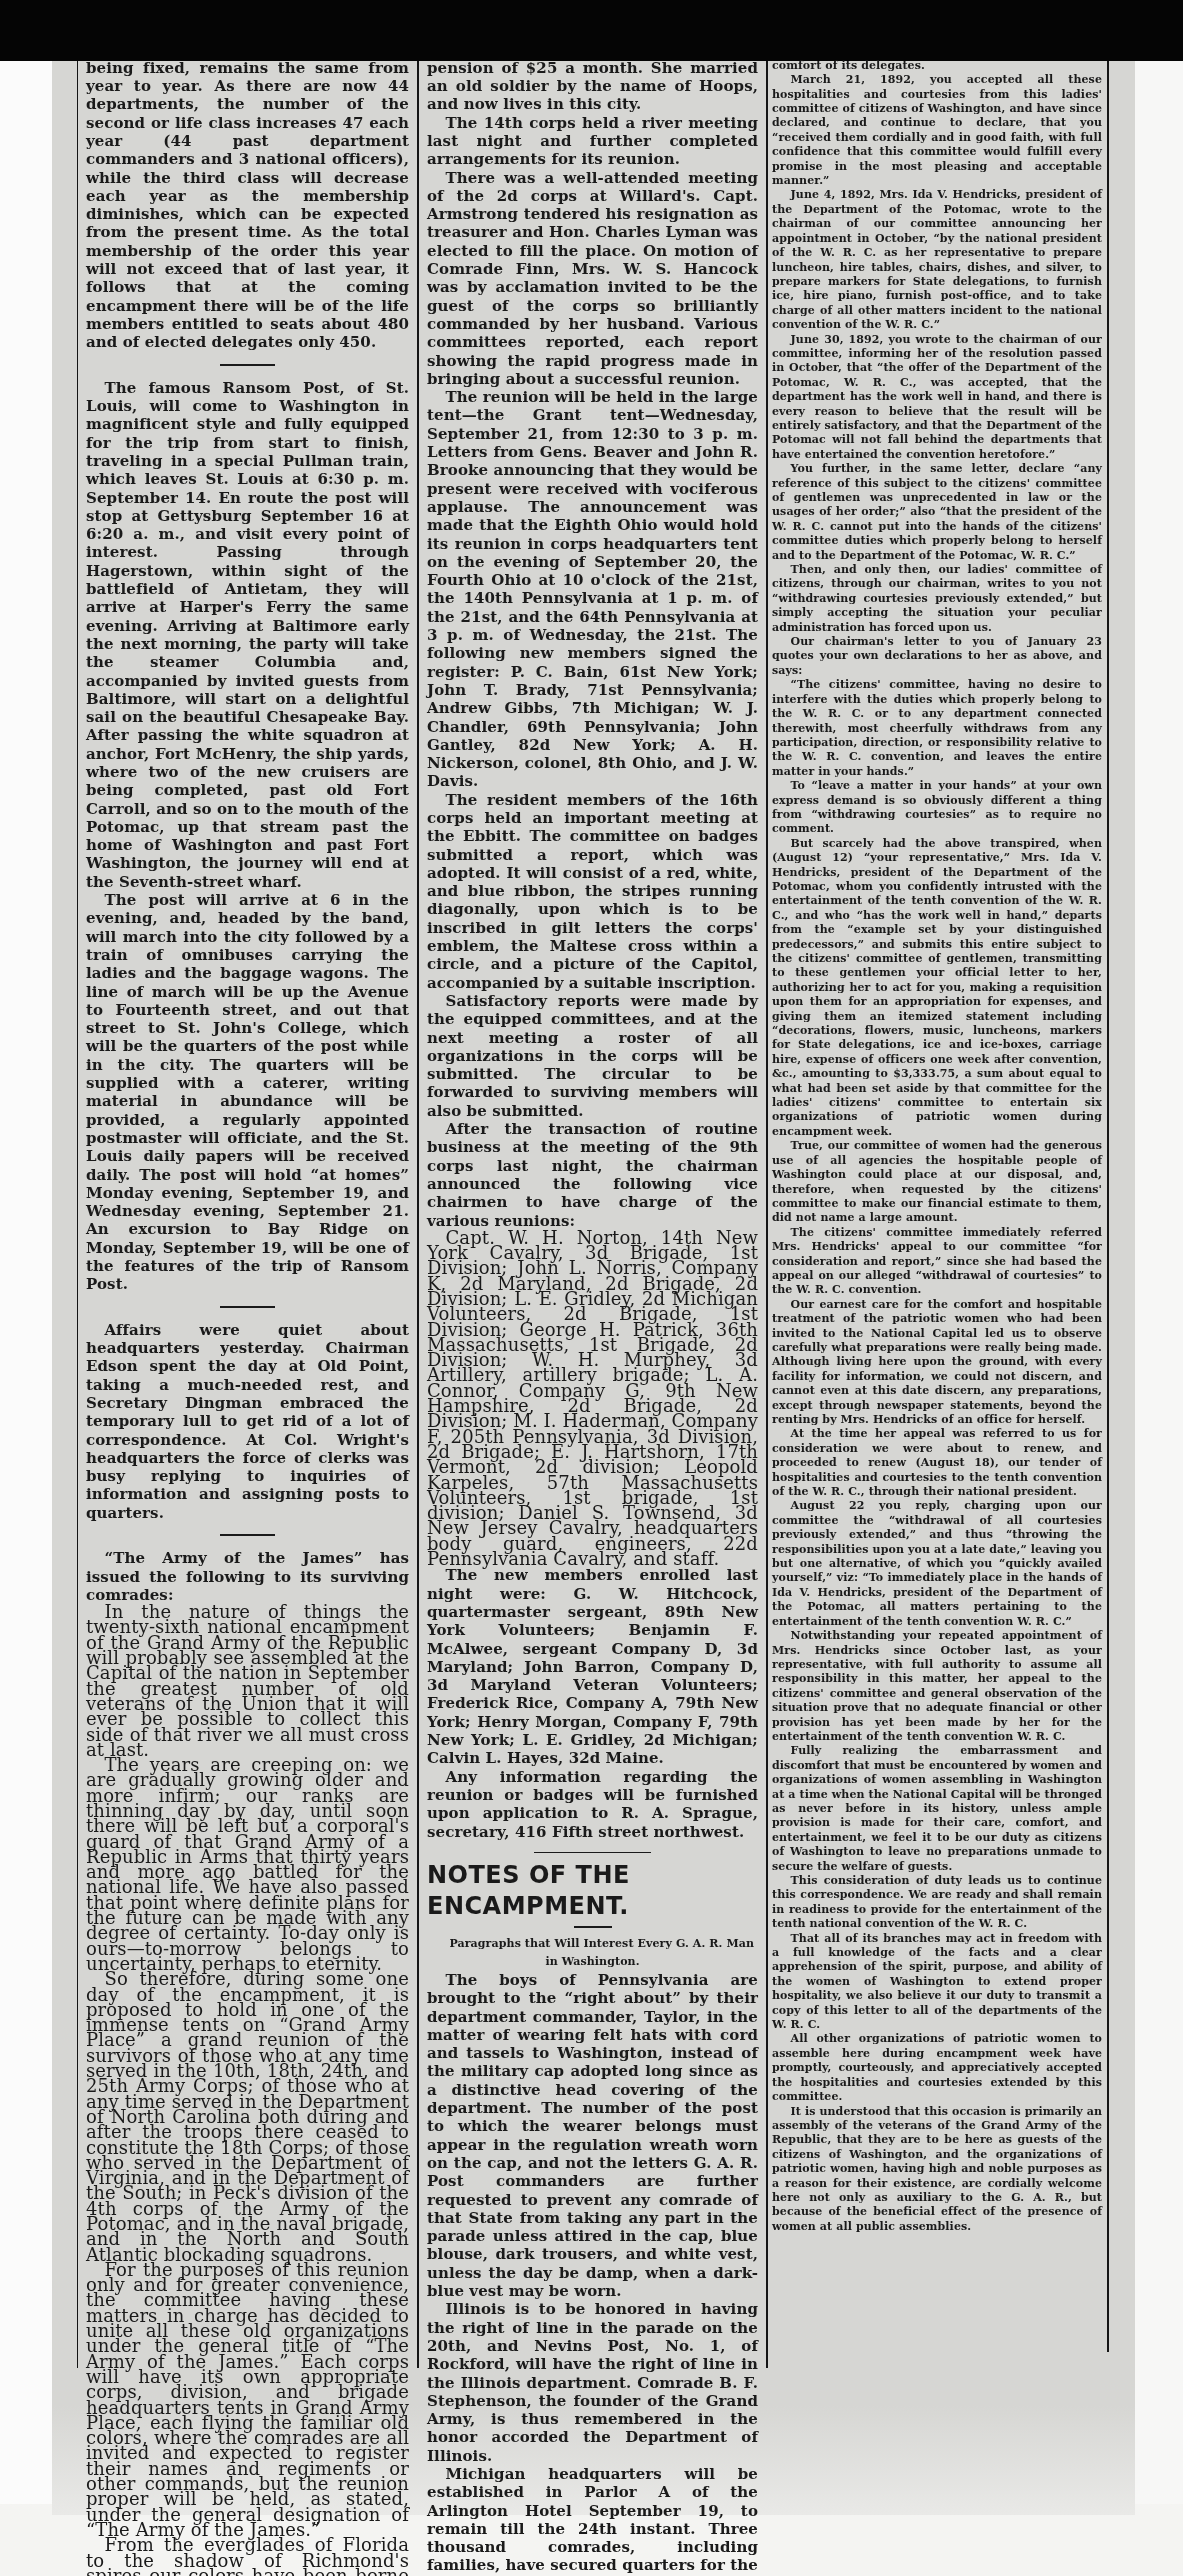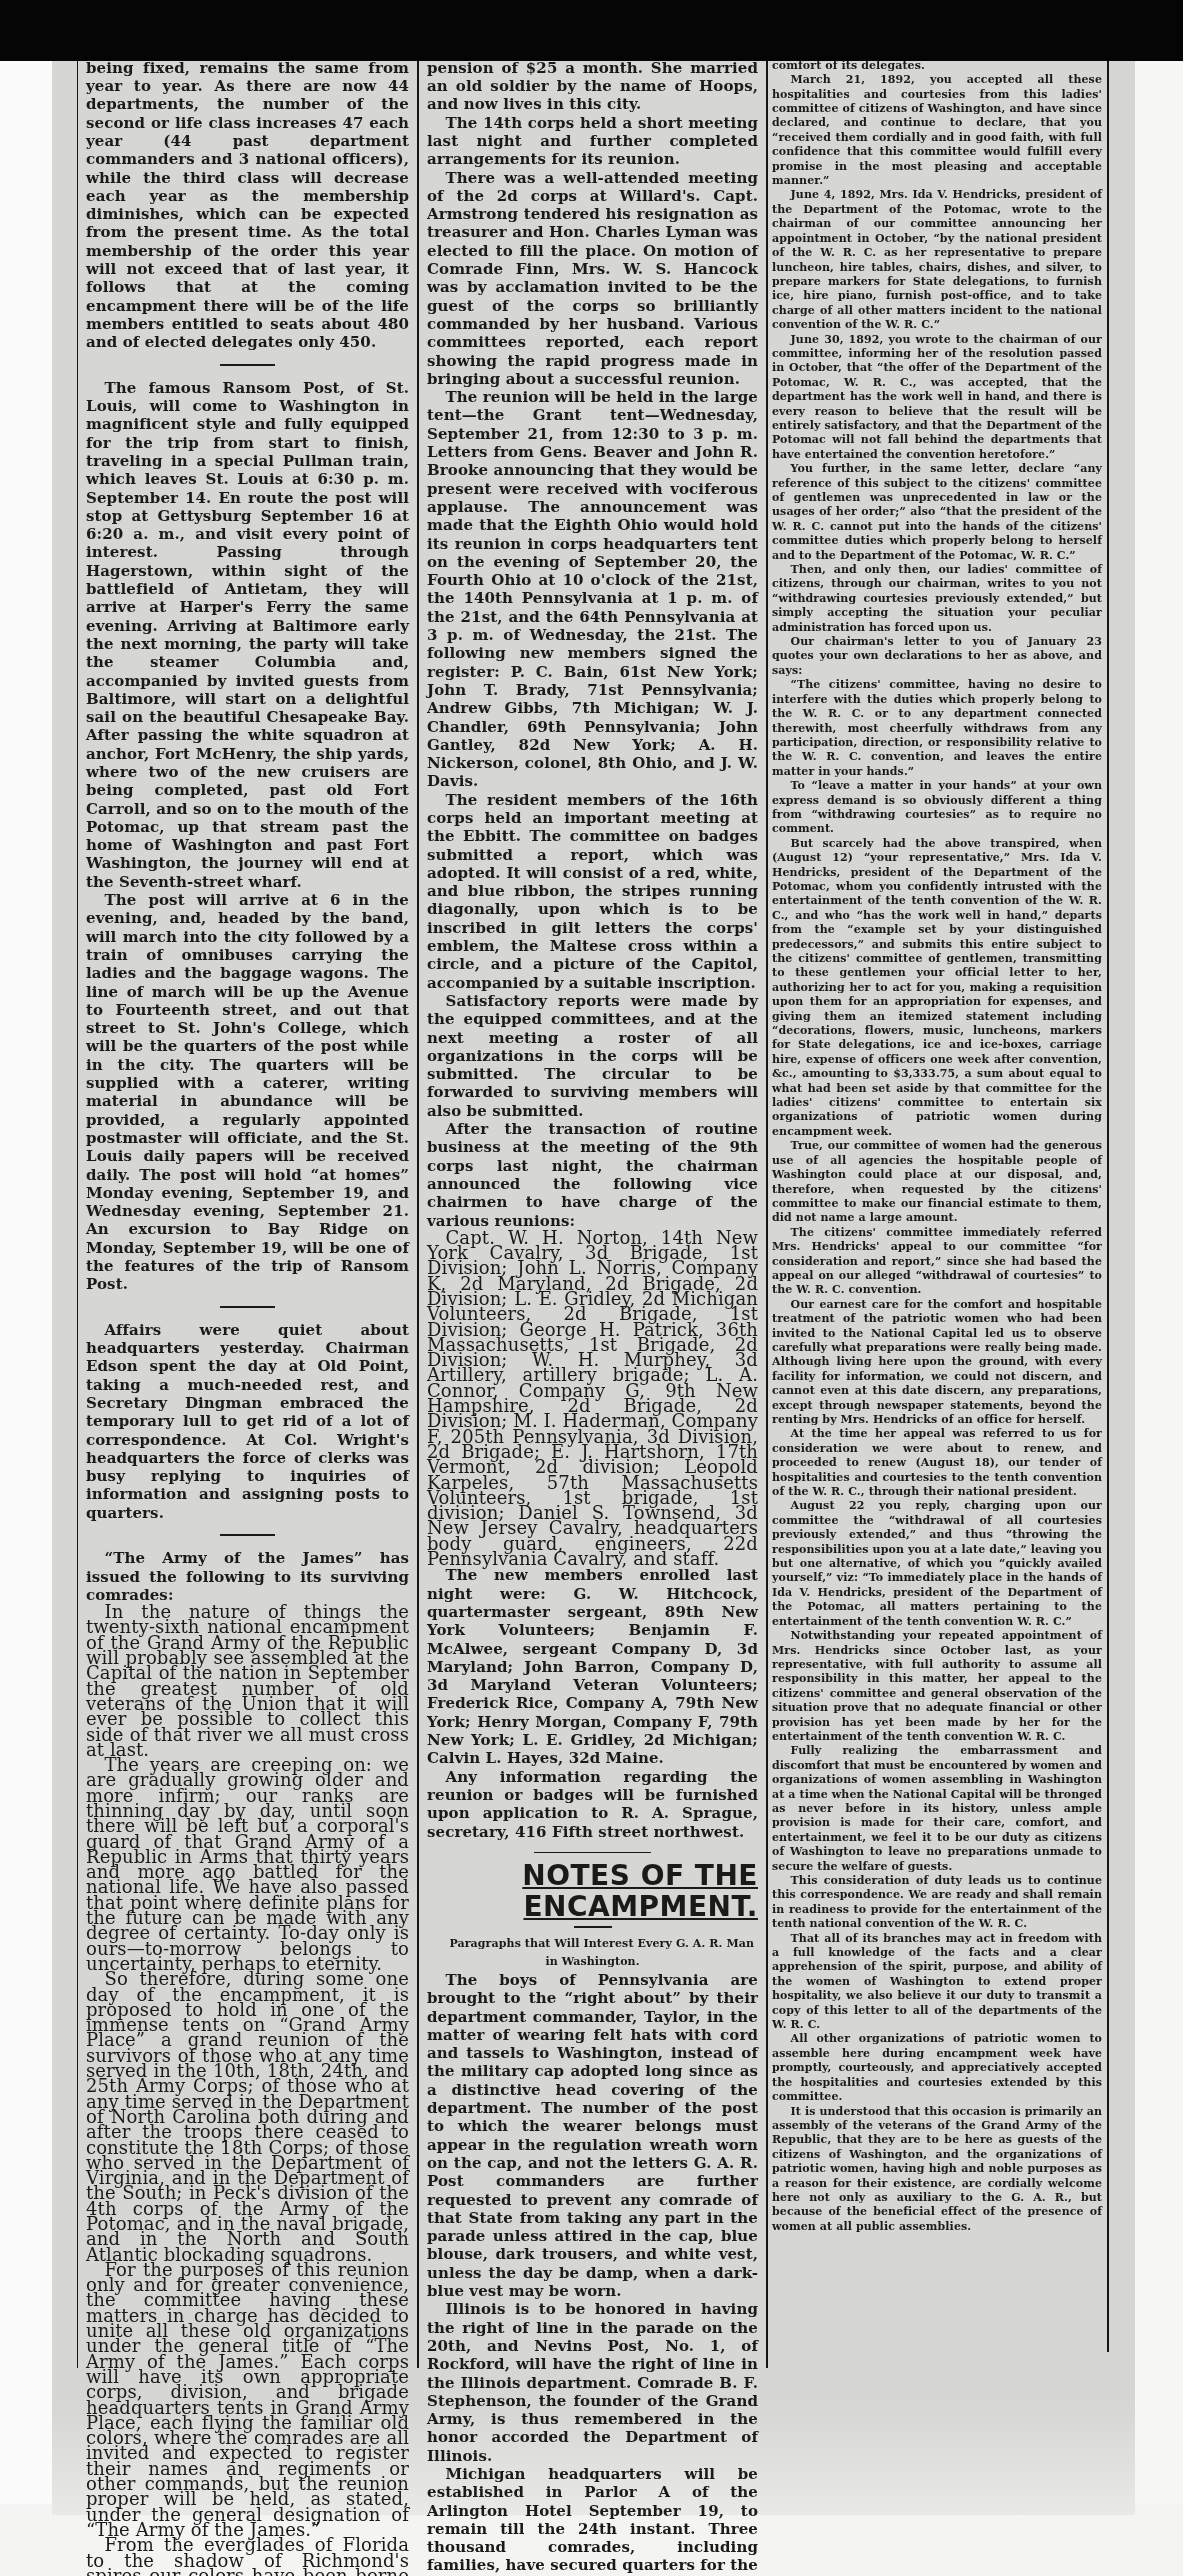--- a/index.html
+++ b/index.html
@@ -26,22 +26,22 @@
     font-weight: bold;
   }
   .col p { margin: 0; text-indent: 18.5px; }
   .col p.noindent { text-indent: 0; }
   .col p.quoted { font-weight: normal; font-size: 18px; line-height: 15.3px; }
   .col3 p { font-size: 11px; line-height: 14.4px; }
   .sep { width: 55px; height: 2.2px; background: #1a1a1a; margin: 12px auto 13px; }
   .headline-rule { width: 117px; height: 1.6px; background: #1a1a1a; margin: 11px auto 6.5px; }
   .headline {
     font-family: "DejaVu Sans", "Liberation Sans", sans-serif;
-    font-weight: bold; font-size: 28px; text-align: right; letter-spacing: 0.5px;
-    line-height: 31px; margin: 3.3px 0 4.4px; text-indent: 0; text-decoration: underline;
+    font-weight: bold; font-size: 24px; text-align: left; letter-spacing: 0.5px;
+    line-height: 31px; margin: 3.3px 0 4.4px; text-indent: 0;
   }
   .headline-dash { width: 38px; height: 2.2px; background: #1a1a1a; margin: 3.3px auto 6.5px; }
   .subhead { text-align: center; font-size: 11px; line-height: 18px; text-indent: 0; margin-bottom: 3.3px; }
 </style>
 </head>
 <body>
 
 <div class="top-band"></div>
 <div class="left-margin"></div>
 <div class="right-margin"></div>
@@ -64,21 +64,21 @@
       <div class="sep"></div>
       <p>“The Army of the James” has issued the following to its surviving comrades:</p>
       <p class="quoted">In the nature of things the twenty-sixth national encampment of the Grand Army of the Republic will probably see assembled at the Capital of the nation in September the greatest number of old veterans of the Union that it will ever be possible to collect this side of that river we all must cross at last.</p>
       <p class="quoted">The years are creeping on: we are gradually growing older and more infirm; our ranks are thinning day by day, until soon there will be left but a corporal's guard of that Grand Army of a Republic in Arms that thirty years and more ago battled for the national life. We have also passed that point where definite plans for the future can be made with any degree of certainty. To-day only is ours—to-morrow belongs to uncertainty, perhaps to eternity.</p>
       <p class="quoted">So therefore, during some one day of the encampment, it is proposed to hold in one of the immense tents on “Grand Army Place” a grand reunion of the survivors of those who at any time served in the 10th, 18th, 24th, and 25th Army Corps; of those who at any time served in the Department of North Carolina both during and after the troops there ceased to constitute the 18th Corps; of those who served in the Department of Virginia, and in the Department of the South; in Peck's division of the 4th corps of the Army of the Potomac, and in the naval brigade, and in the North and South Atlantic blockading squadrons.</p>
       <p class="quoted">For the purposes of this reunion only and for greater convenience, the committee having these matters in charge has decided to unite all these old organizations under the general title of “The Army of the James.” Each corps will have its own appropriate corps, division, and brigade headquarters tents in Grand Army Place, each flying the familiar old colors, where the comrades are all invited and expected to register their names and regiments or other commands, but the reunion proper will be held, as stated, under the general designation of “The Army of the James.”</p>
       <p class="quoted">From the everglades of Florida to the shadow of Richmond's spires our colors have been borne aloft in the storm of battle. Beloved comrades fell on every field; blood-stained paths of wrecked and mutilated patriots lead over many a hill and dale, through forest and morass, beside the smiling river and along the desolate coast. Whitened bones mingle with the mysteries of ocean depths; glistening headstones, in the quiet national cemeteries, mark the last resting place of many a comrade. Time has mercifully softened many of the asperities of war, but eternity alone will suffice in which to remember the glorious aim and the righteous ending.</p>
     </div>
   <div class="col col2" id="col2" style="left:375px; top:-2.2px; width:331px;">
       <p class="noindent">pension of $25 a month. She married an old soldier by the name of Hoops, and now lives in this city.</p>
-      <p>The 14th corps held a short meeting last night and further completed arrangements for its reunion.</p>
+      <p>The 14th corps held a river meeting last night and further completed arrangements for its reunion.</p>
       <p>There was a well-attended meeting of the 2d corps at Willard's. Capt. Armstrong tendered his resignation as treasurer and Hon. Charles Lyman was elected to fill the place. On motion of Comrade Finn, Mrs. W. S. Hancock was by acclamation invited to be the guest of the corps so brilliantly commanded by her husband. Various committees reported, each report showing the rapid progress made in bringing about a successful reunion.</p>
       <p>The reunion will be held in the large tent—the Grant tent—Wednesday, September 21, from 12:30 to 3 p. m. Letters from Gens. Beaver and John R. Brooke announcing that they would be present were received with vociferous applause. The announcement was made that the Eighth Ohio would hold its reunion in corps headquarters tent on the evening of September 20, the Fourth Ohio at 10 o'clock of the 21st, the 140th Pennsylvania at 1 p. m. of the 21st, and the 64th Pennsylvania at 3 p. m. of Wednesday, the 21st. The following new members signed the register: P. C. Bain, 61st New York; John T. Brady, 71st Pennsylvania; Andrew Gibbs, 7th Michigan; W. J. Chandler, 69th Pennsylvania; John Gantley, 82d New York; A. H. Nickerson, colonel, 8th Ohio, and J. W. Davis.</p>
       <p>The resident members of the 16th corps held an important meeting at the Ebbitt. The committee on badges submitted a report, which was adopted. It will consist of a red, white, and blue ribbon, the stripes running diagonally, upon which is to be inscribed in gilt letters the corps' emblem, the Maltese cross within a circle, and a picture of the Capitol, accompanied by a suitable inscription.</p>
       <p>Satisfactory reports were made by the equipped committees, and at the next meeting a roster of all organizations in the corps will be submitted. The circular to be forwarded to surviving members will also be submitted.</p>
       <p>After the transaction of routine business at the meeting of the 9th corps last night, the chairman announced the following vice chairmen to have charge of the various reunions:</p>
       <p class="quoted">Capt. W. H. Norton, 14th New York Cavalry, 3d Brigade, 1st Division; John L. Norris, Company K, 2d Maryland, 2d Brigade, 2d Division; L. E. Gridley, 2d Michigan Volunteers, 2d Brigade, 1st Division; George H. Patrick, 36th Massachusetts, 1st Brigade, 2d Division; W. H. Murphey, 3d Artillery, artillery brigade; L. A. Connor, Company G, 9th New Hampshire, 2d Brigade, 2d Division; M. I. Haderman, Company F, 205th Pennsylvania, 3d Division, 2d Brigade; E. J. Hartshorn, 17th Vermont, 2d division; Leopold Karpeles, 57th Massachusetts Volunteers, 1st brigade, 1st division; Daniel S. Townsend, 3d New Jersey Cavalry, headquarters body guard, engineers, 22d Pennsylvania Cavalry, and staff.</p>
       <p>The new members enrolled last night were: G. W. Hitchcock, quartermaster sergeant, 89th New York Volunteers; Benjamin F. McAlwee, sergeant Company D, 3d Maryland; John Barron, Company D, 3d Maryland Veteran Volunteers; Frederick Rice, Company A, 79th New York; Henry Morgan, Company F, 79th New York; L. E. Gridley, 2d Michigan; Calvin L. Hayes, 32d Maine.</p>
       <p>Any information regarding the reunion or badges will be furnished upon application to R. A. Sprague, secretary, 416 Fifth street northwest.</p>
       <div class="headline-rule"></div>
       <div class="headline">NOTES OF THE ENCAMPMENT.</div>

